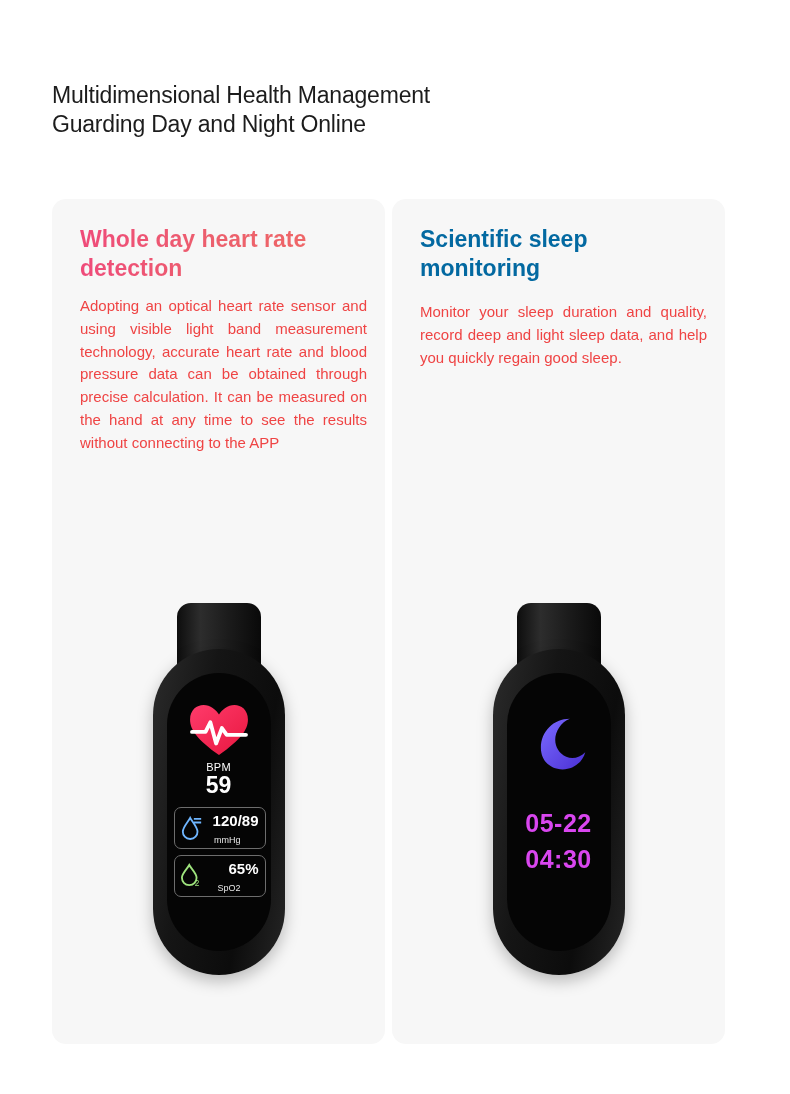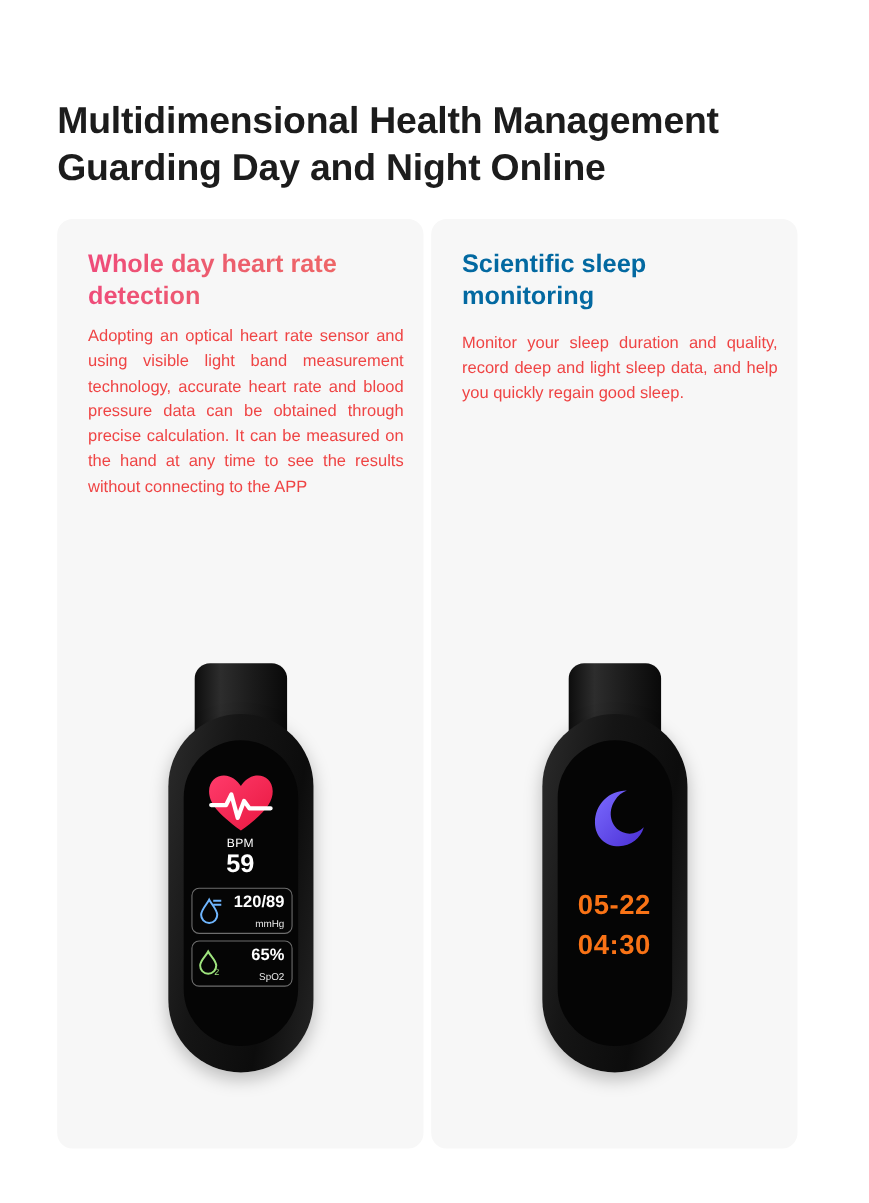--- a/index.html
+++ b/index.html
@@ -22,22 +22,22 @@
     position: relative;
     background: #ffffff;
   }
 
   
   .headline {
     position: absolute;
     left: 52px;
     top: 66px;
     width: 700px;
-    font-size: 34px;
-    font-weight: bold;
+    font-size: 23px;
+    font-weight: normal;
     line-height: 1.26;
     letter-spacing: -0.2px;
     color: #1c1c1c;
   }
   .headline .line {
     display: block;
   }
 
   
   .cards {
@@ -200,31 +200,31 @@
   }
   .metric-main {
     position: absolute;
     right: 6px;
     top: 4px;
     font-size: 15px;
     font-weight: bold;
   }
   .metric-unit {
     position: absolute;
-    right: 6px;
+    right: 24px;
     bottom: 3px;
     font-size: 9px;
     color: #e8e8e8;
   }
 
   
   .face-sleep {
     position: absolute;
     inset: 0;
-    color: #f97316;
+    color: #d946ef;
   }
   .moon {
     position: absolute;
     top: 42px;
     left: 50%;
     transform: translateX(-50%);
     width: 58px;
     height: 58px;
   }
   .sleep-date, .sleep-time {

